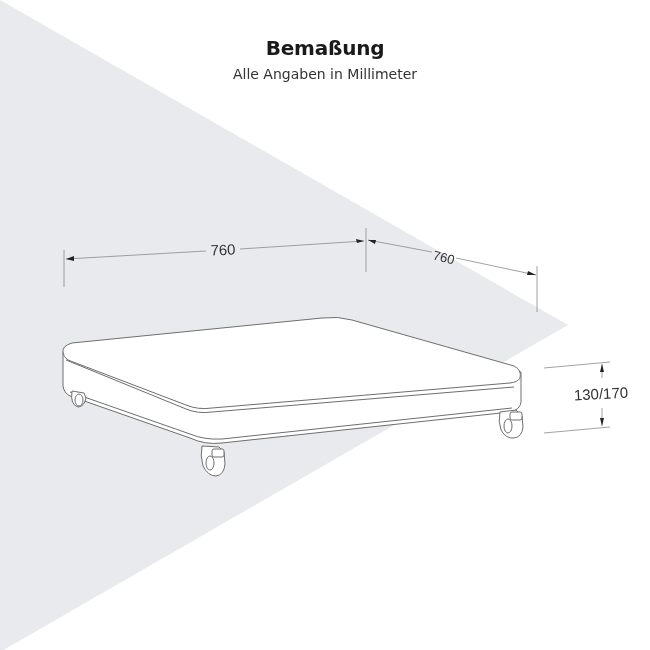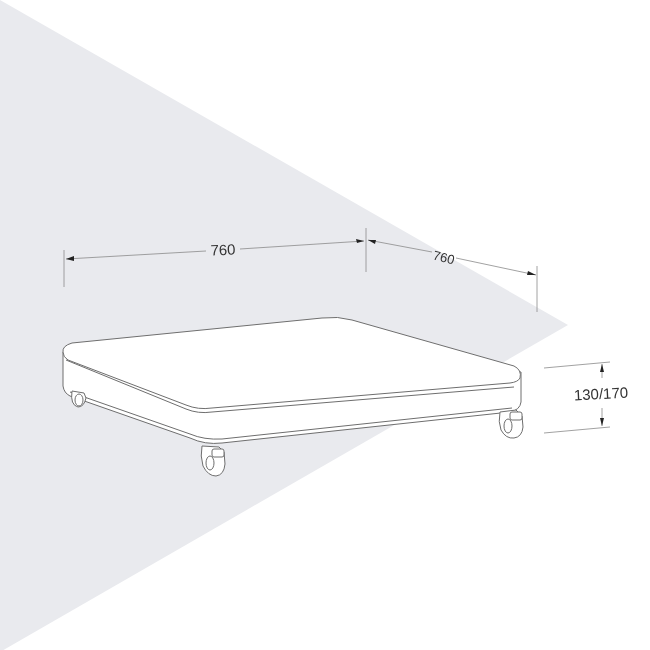--- a/index.html
+++ b/index.html
@@ -65,13 +65,15 @@
       <line x1="544" y1="368" x2="610" y2="362"></line>
       <line x1="544" y1="433" x2="610" y2="427"></line>
       <line x1="602" y1="364" x2="602" y2="378"></line>
       <line x1="602" y1="408" x2="602" y2="426"></line>
       <path d="M602,364 L600,372 L604,372 Z" fill="#222" stroke="none"></path>
       <path d="M602,426 L600,418 L604,418 Z" fill="#222" stroke="none"></path>
     </g>
     <text class="dim-label" x="601" y="399" font-size="15" text-anchor="middle" transform="rotate(-3 601 394)">130/170</text>
   </svg>
 
+  <div class="title">Bemaßung</div>
+  <div class="subtitle">Alle Angaben in Millimeter</div>
 </div>
 
 </body></html>

